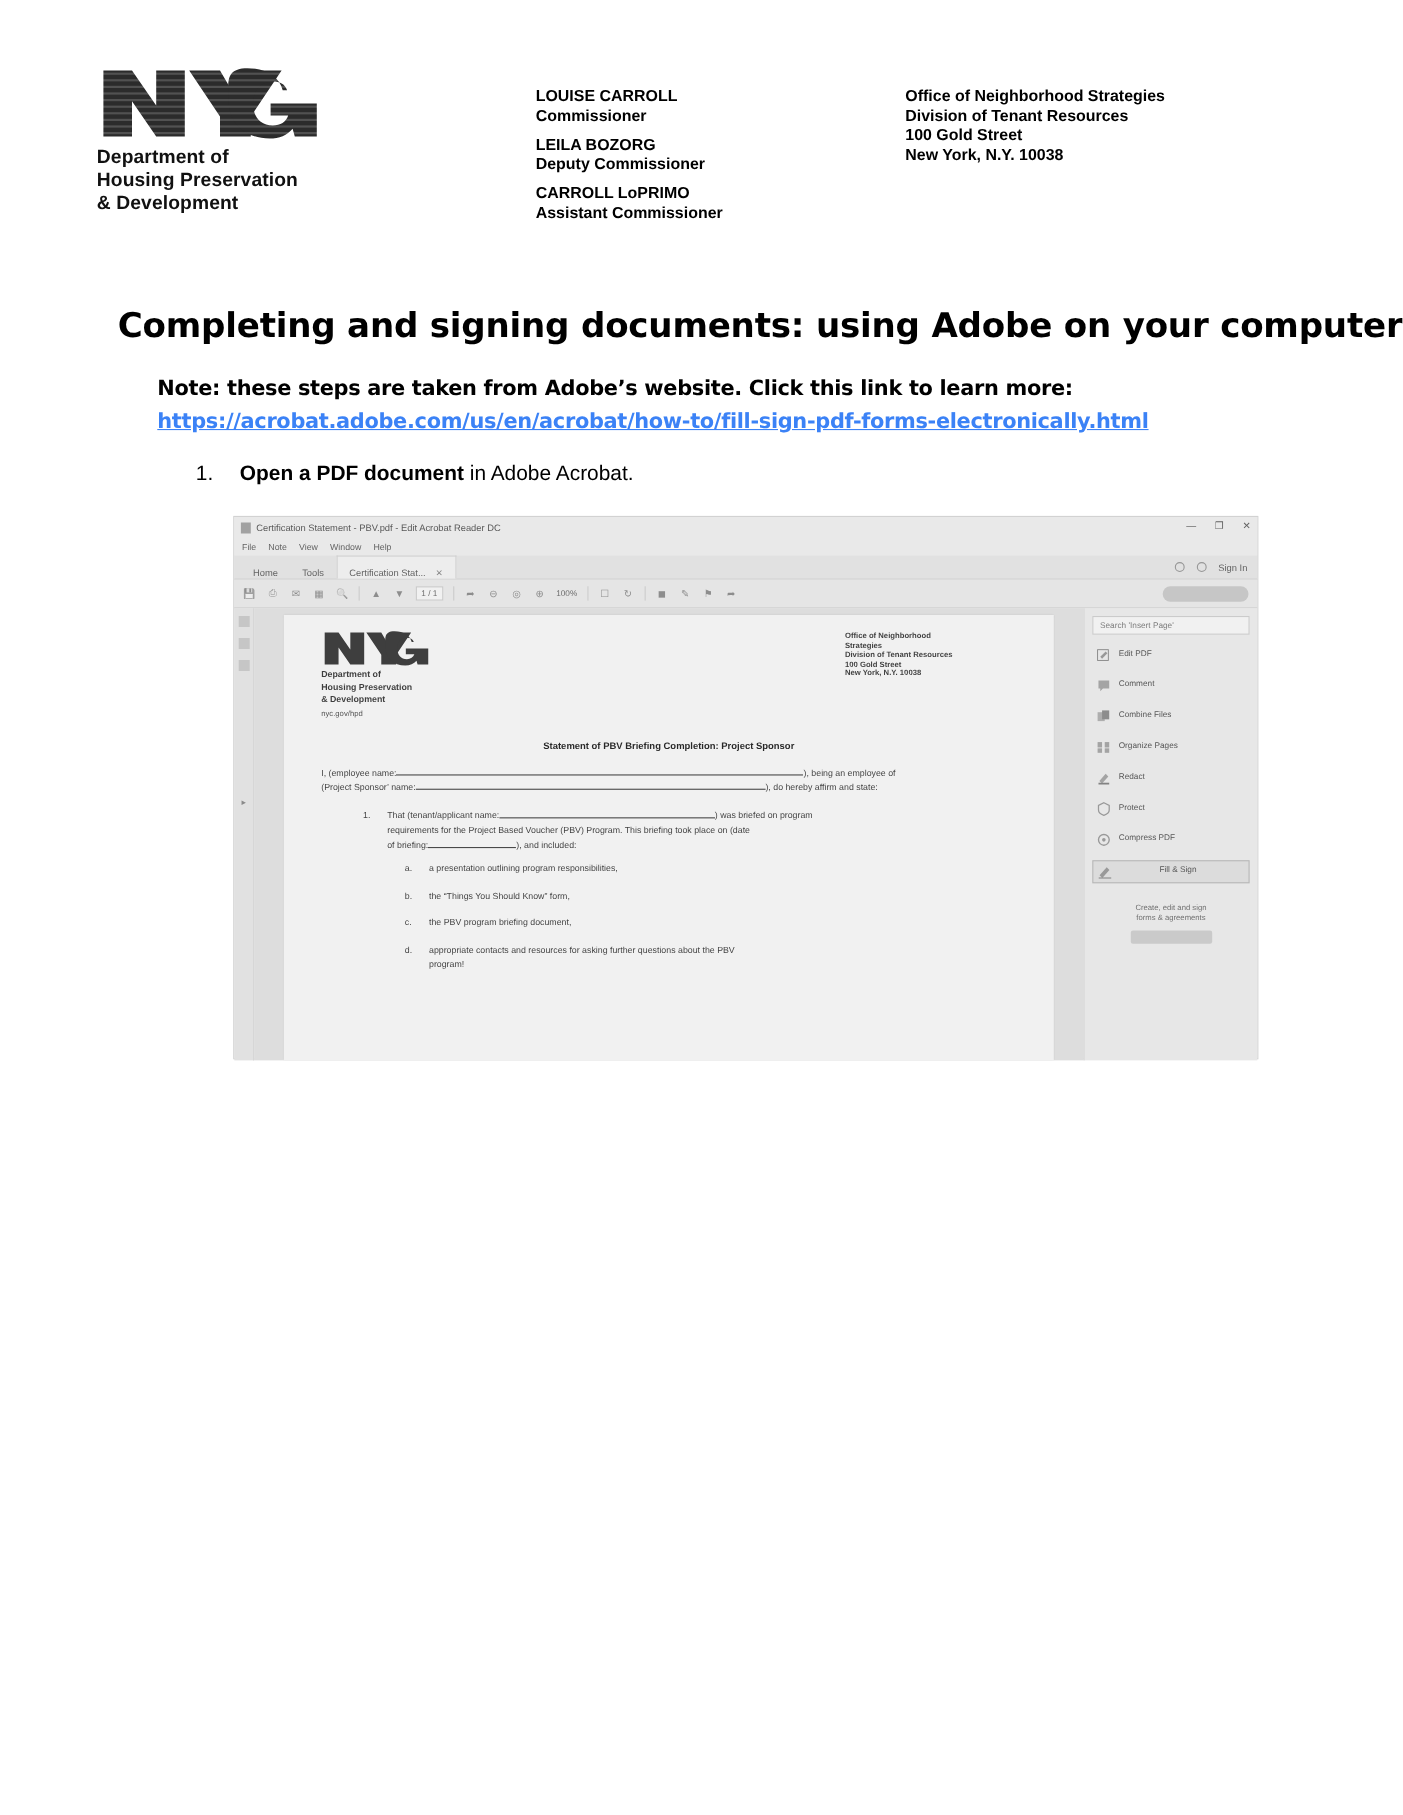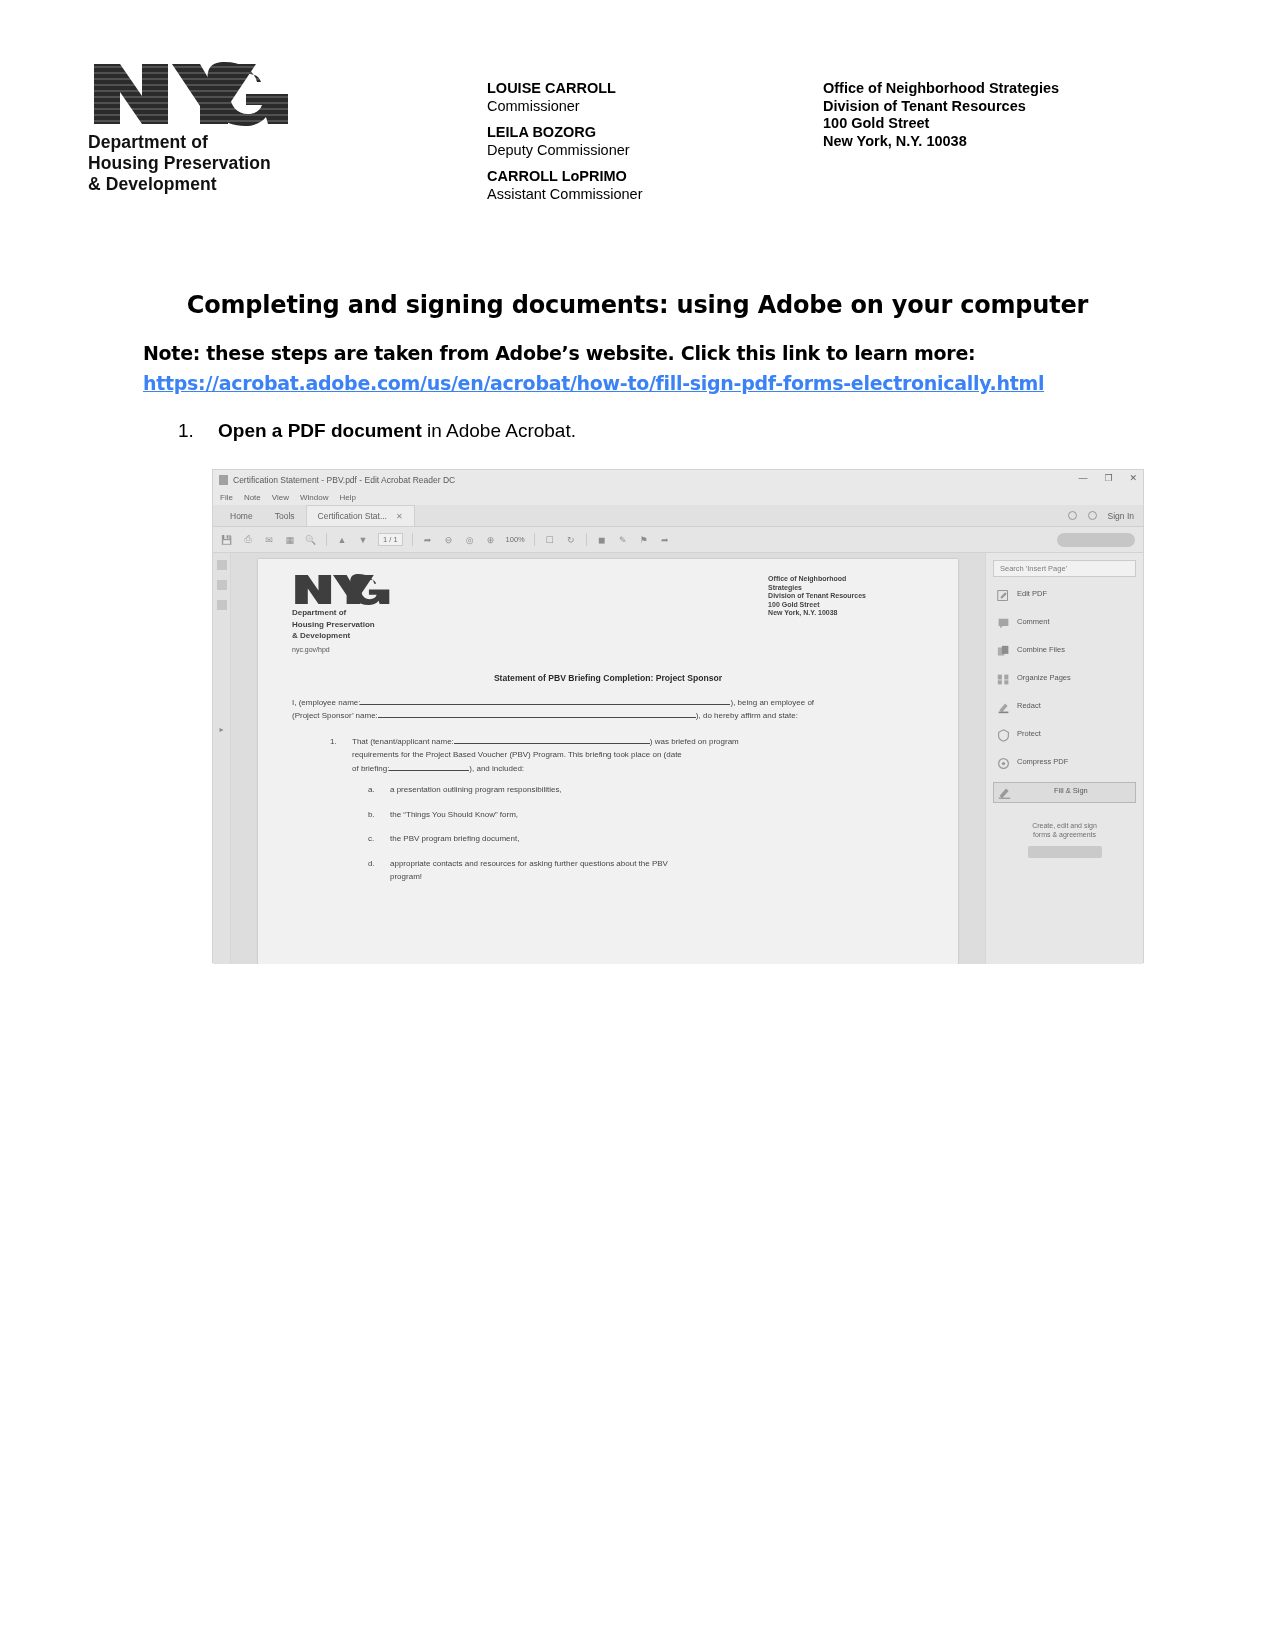--- a/index.html
+++ b/index.html
@@ -9,29 +9,29 @@
   
   .letterhead{position:absolute;left:0;top:0;width:1275px;height:230px;}
   .logo-block{position:absolute;left:88px;top:60px;width:215px;}
   .nyc-mark{width:205px;height:68px;position:relative;overflow:hidden;}
   .nyc-mark svg{display:block;}
   .logo-lines{margin-top:4px;font-weight:bold;font-size:17.5px;line-height:21px;letter-spacing:.1px;color:#111;}
   .logo-lines div{white-space:nowrap;}
 
   .officers{position:absolute;left:487px;top:80px;font-size:14.5px;line-height:17.5px;}
   .officers .nm{font-weight:bold;}
-  .officers .ti{font-weight:normal;}
+  .officers .ti{font-weight:bold;}
   .officers .grp{margin-bottom:9px;}
 
   .addr{position:absolute;left:823px;top:80px;font-size:14.5px;line-height:17.5px;font-weight:bold;}
   .addr div{white-space:nowrap;}
 
   
-  .doc-title{position:absolute;left:0;top:278px;width:1275px;text-align:center;
-    font-family:"DejaVu Sans",sans-serif;font-weight:bold;font-size:24px;letter-spacing:-.2px;margin-top:13px;}
+  .doc-title{position:absolute;left:0;top:278px;width:1275px;text-align:right;
+    font-family:"DejaVu Sans",sans-serif;font-weight:bold;font-size:31px;letter-spacing:-.2px;}
   .note{position:absolute;left:143px;top:338px;width:1000px;
     font-family:"DejaVu Sans",sans-serif;font-weight:bold;font-size:19px;line-height:30px;letter-spacing:-.3px;}
   .note a{color:#3b82f6;text-decoration:underline;}
   .step{position:absolute;left:178px;top:418px;width:900px;font-size:19px;line-height:26px;}
   .step .num{display:inline-block;width:40px;}
   .step b{font-weight:bold;}
 
   
   .shot{position:absolute;left:213px;top:470px;width:930px;height:492px;background:#fdfdfd;
      box-shadow:0 0 0 1px #d8d8d8;filter:grayscale(1) contrast(.72) brightness(1.1);}
@@ -40,21 +40,21 @@
   .titlebar{position:relative;height:20px;background:#f4f4f4;display:flex;align-items:center;padding:0 6px;}
   .titlebar .tb-icon{width:9px;height:10px;background:#9a9a9a;margin-right:5px;flex:0 0 auto;}
   .titlebar .tb-text{font-size:8.5px;color:#3d3d3d;white-space:nowrap;}
   .win-btns{position:absolute;right:6px;top:3px;display:flex;gap:17px;align-items:center;}
   .win-btns span{font-size:9px;color:#4a4a4a;line-height:10px;}
 
   .menubar{height:15px;background:#f4f4f4;display:flex;align-items:center;padding:0 7px;gap:11px;}
   .menubar span{font-size:8px;color:#4b4b4b;}
 
   .tabbar{height:22px;background:#eaeaea;display:flex;align-items:stretch;padding-left:6px;border-bottom:1px solid #d5d5d5;}
-  .tabbar .tb{display:flex;align-items:center;padding:0 11px;font-size:8.5px;color:#4b4b4b;}
+  .tabbar .tb{display:flex;align-items:flex-end;padding:0 11px;font-size:8.5px;color:#4b4b4b;}
   .tabbar .tb.doc{background:#fafafa;border:1px solid #d5d5d5;border-bottom:none;gap:9px;}
   .tabbar .tb.doc .x{font-size:8px;color:#777;}
   .tab-right{margin-left:auto;display:flex;align-items:center;gap:11px;padding-right:9px;}
   .tab-right .ic{width:9px;height:9px;border:1px solid #8d8d8d;border-radius:50%;}
   .tab-right .signin{font-size:8.5px;color:#4b4b4b;}
 
   .toolbar{height:26px;background:#f0f0f0;display:flex;align-items:center;padding:0 8px;gap:9px;border-bottom:1px solid #d7d7d7;}
   .toolbar .ti{width:12px;height:12px;opacity:.62;display:flex;align-items:center;justify-content:center;font-size:9px;color:#3c3c3c;}
   .toolbar .sep{width:1px;height:13px;background:#cfcfcf;}
   .toolbar .pagebox{font-size:7.5px;color:#555;border:1px solid #cdcdcd;background:#fff;padding:1px 4px;}

